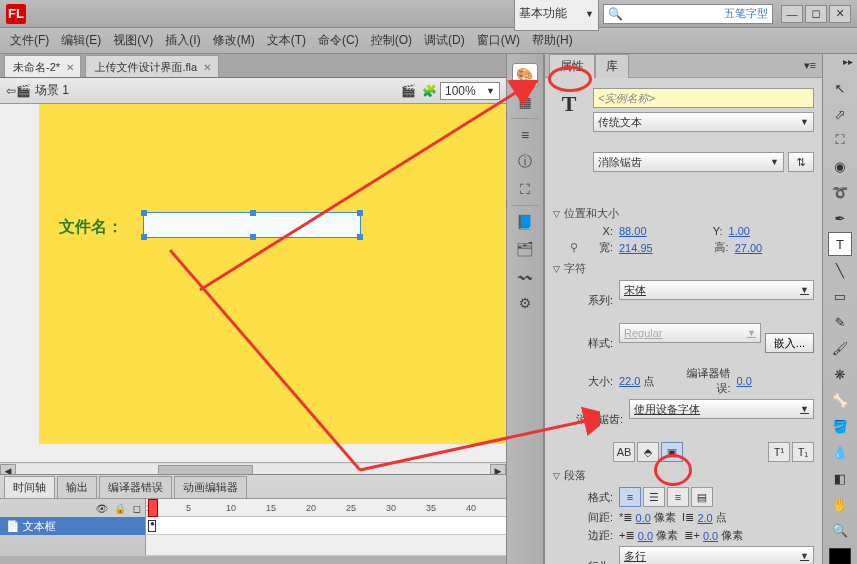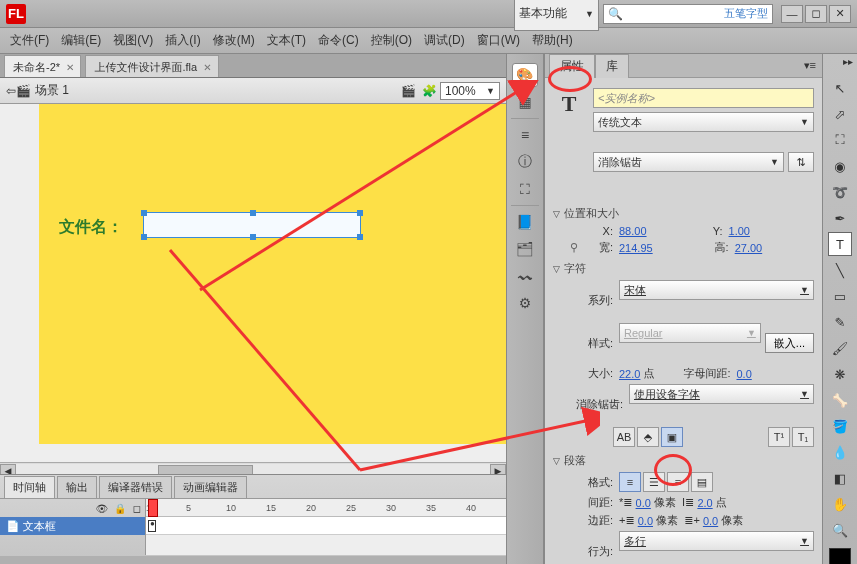--- a/index.html
+++ b/index.html
@@ -293,21 +293,21 @@
     <div class="kv-row">
         <span class="k">样式:</span>
       <div class="pp-dd font-dd" style="color:#aaa">
           <span>Regular</span>
           <span class="arr">▼</span>
         </div>
       <button class="btn-sm">嵌入...</button>
     </div>
     <div class="kv-row"><span class="k">大小:</span>
       <span class="v">22.0</span>&nbsp;<span>点</span>
-      <span class="k2">字母间距:</span><span class="v">0.0</span>
+      <span class="k2">编译器错误:</span><span class="v">0.0</span>
     </div>
     <div class="kv-row">
         <span class="k" style="width:56px">消除锯齿:</span>
       <div class="pp-dd font-dd">
           <span>使用设备字体</span>
           <span class="arr">▼</span>
         </div>
     </div>
     <div class="kv-row" style="padding-left:60px">
       <div class="toggle-grp">

